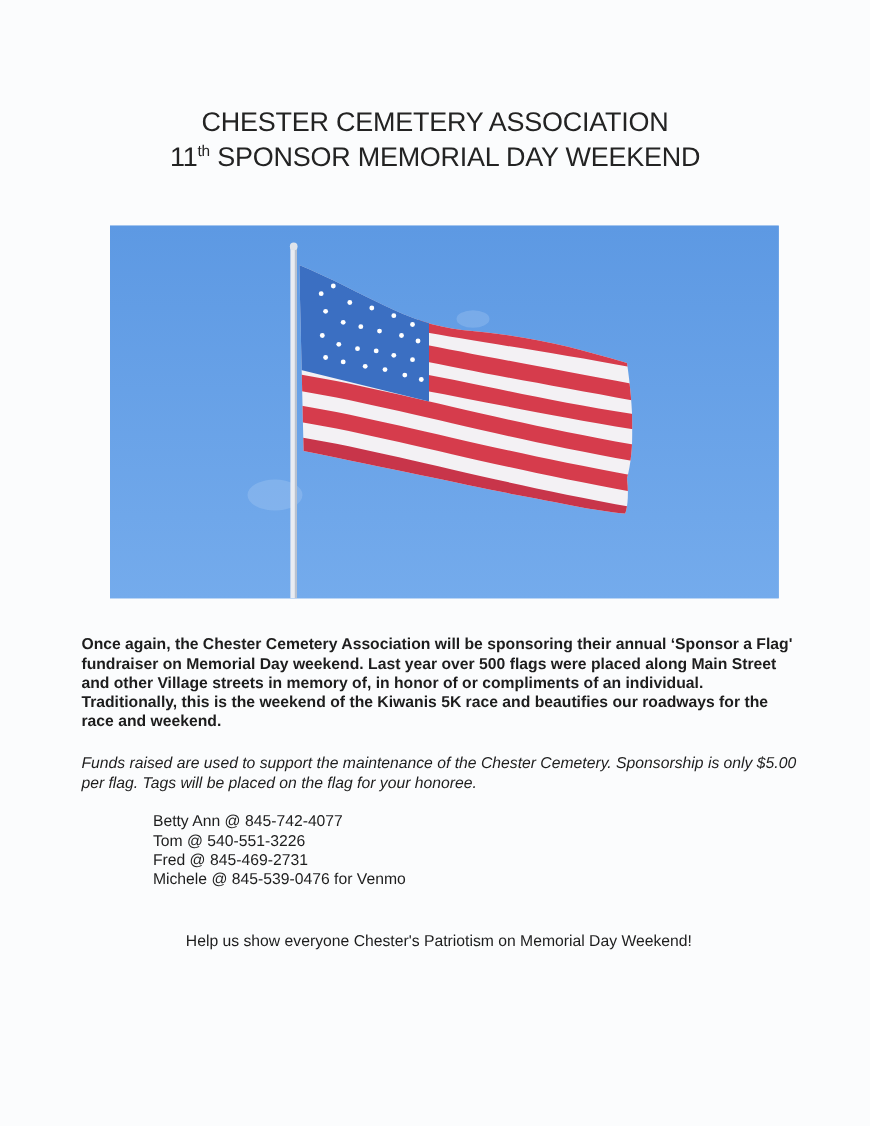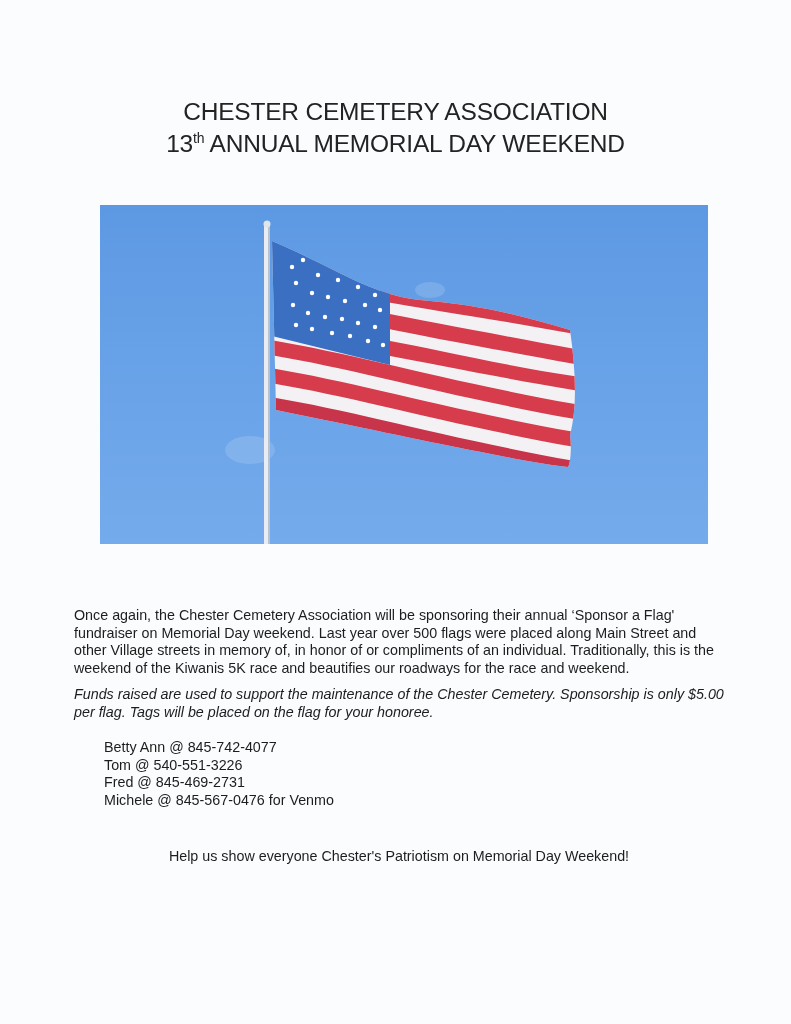--- a/index.html
+++ b/index.html
@@ -31,33 +31,33 @@
     background: linear-gradient(180deg, #5f9be4 0%, #6ba5ea 45%, #70a8ea 100%);
   }
   .photo svg { display: block; }
   .body-text {
     position: absolute;
     left: 74px; width: 650px;
     font-size: 14.3px;
     line-height: 17.6px;
     color: #1d1d1d;
   }
-  .p1 { top: 607px; }
+  .p1 { top: 578px; font-weight: bold; }
   .p2 { top: 686px; font-style: italic; }
   .p3 { top: 739px; }
-  .contacts { margin-left: 30px; }
+  .contacts { margin-left: 65px; }
   .contacts div { display: block; }
   .p4 { top: 848px; text-align: center; }
 </style>
 </head>
 <body>
 
 <div class="title">
   <span class="line">CHESTER CEMETERY ASSOCIATION</span>
-  <span class="line"><span>13</span><sup>th</sup><span> ANNUAL MEMORIAL DAY WEEKEND</span></span>
+  <span class="line"><span>11</span><sup>th</sup><span> SPONSOR MEMORIAL DAY WEEKEND</span></span>
 </div>
 
 <div class="photo">
   <svg width="608" height="339" viewBox="0 0 608 339">
     <defs>
       <linearGradient id="sky" x1="0" y1="0" x2="0" y2="1">
         <stop offset="0" stop-color="#5d99e3"></stop>
         <stop offset="1" stop-color="#74abec"></stop>
       </linearGradient>
       <clipPath id="flagclip">
@@ -111,17 +111,17 @@
 
 <div class="body-text p1">Once again, the Chester Cemetery Association will be sponsoring their annual ‘Sponsor a Flag' fundraiser on Memorial Day weekend.  Last year over 500 flags were placed along Main Street and other Village streets in memory of, in honor of or compliments of an individual.  Traditionally, this is the weekend of the Kiwanis 5K race and beautifies our roadways for the race and weekend.</div>
 
 <div class="body-text p2">Funds raised are used to support the maintenance of the Chester Cemetery.  Sponsorship is only $5.00 per flag.  Tags will be placed on the flag for your honoree.</div>
 
 <div class="body-text p3">
   <div class="contacts">
     <div>Betty Ann @ 845-742-4077</div>
     <div>Tom @ 540-551-3226</div>
     <div>Fred @ 845-469-2731</div>
-    <div>Michele @ 845-567-0476 for Venmo</div>
+    <div>Michele @ 845-539-0476 for Venmo</div>
   </div>
 </div>
 
 <div class="body-text p4">Help us show everyone Chester's Patriotism on Memorial Day Weekend!</div>
 
 </body></html>

